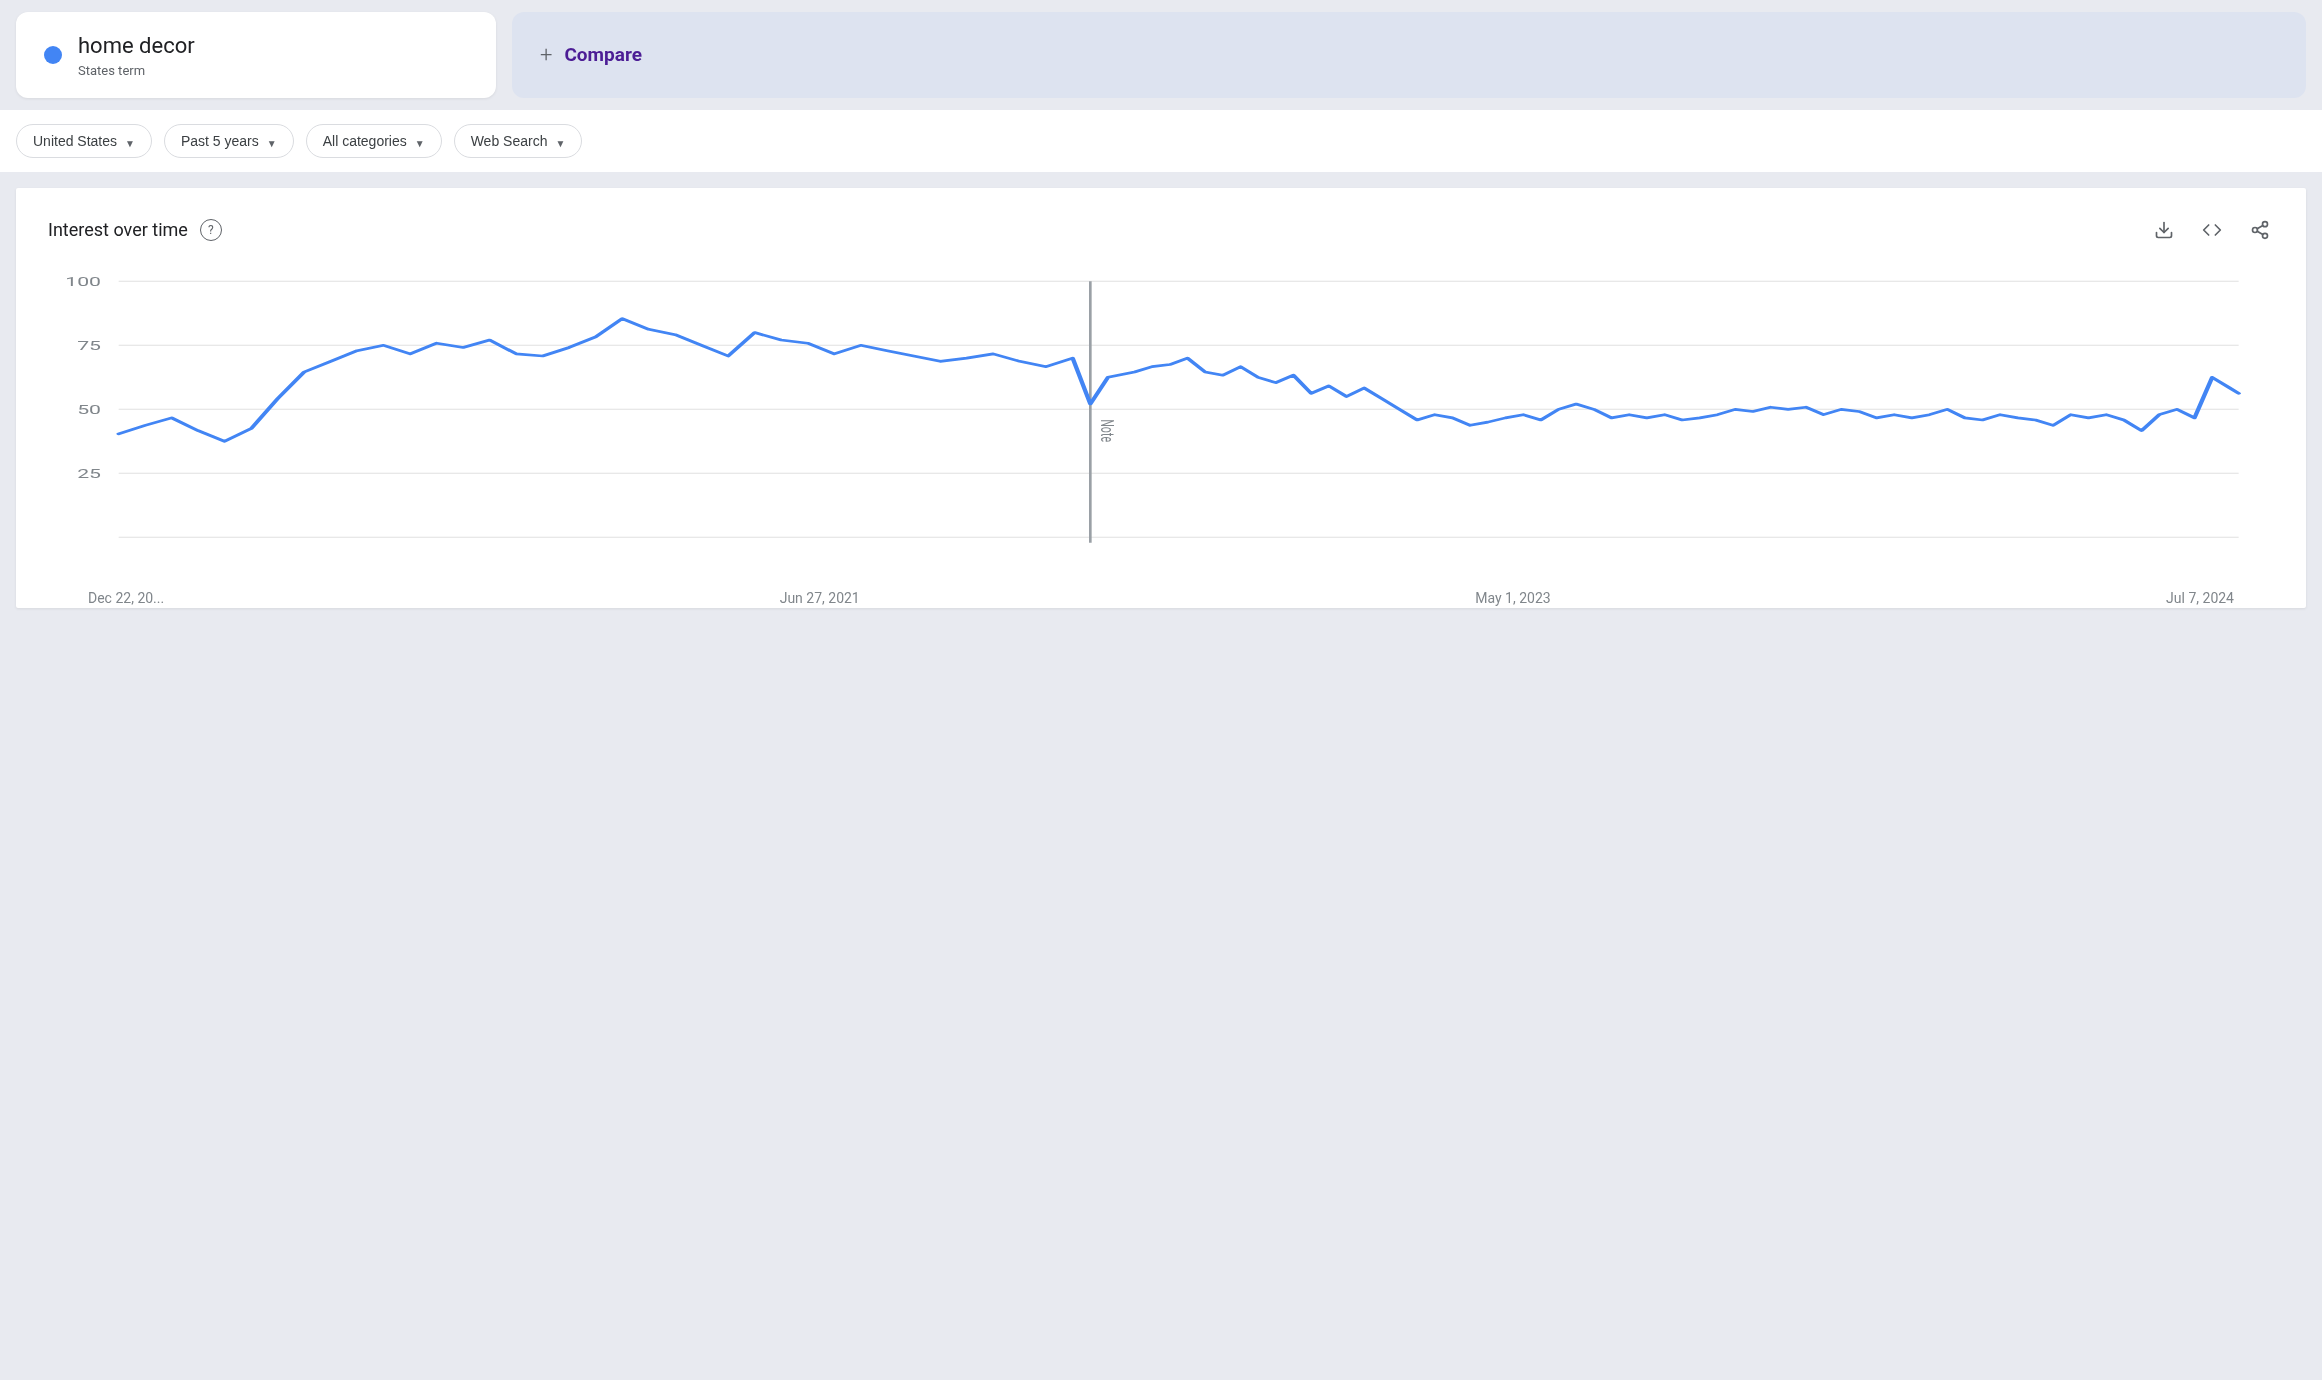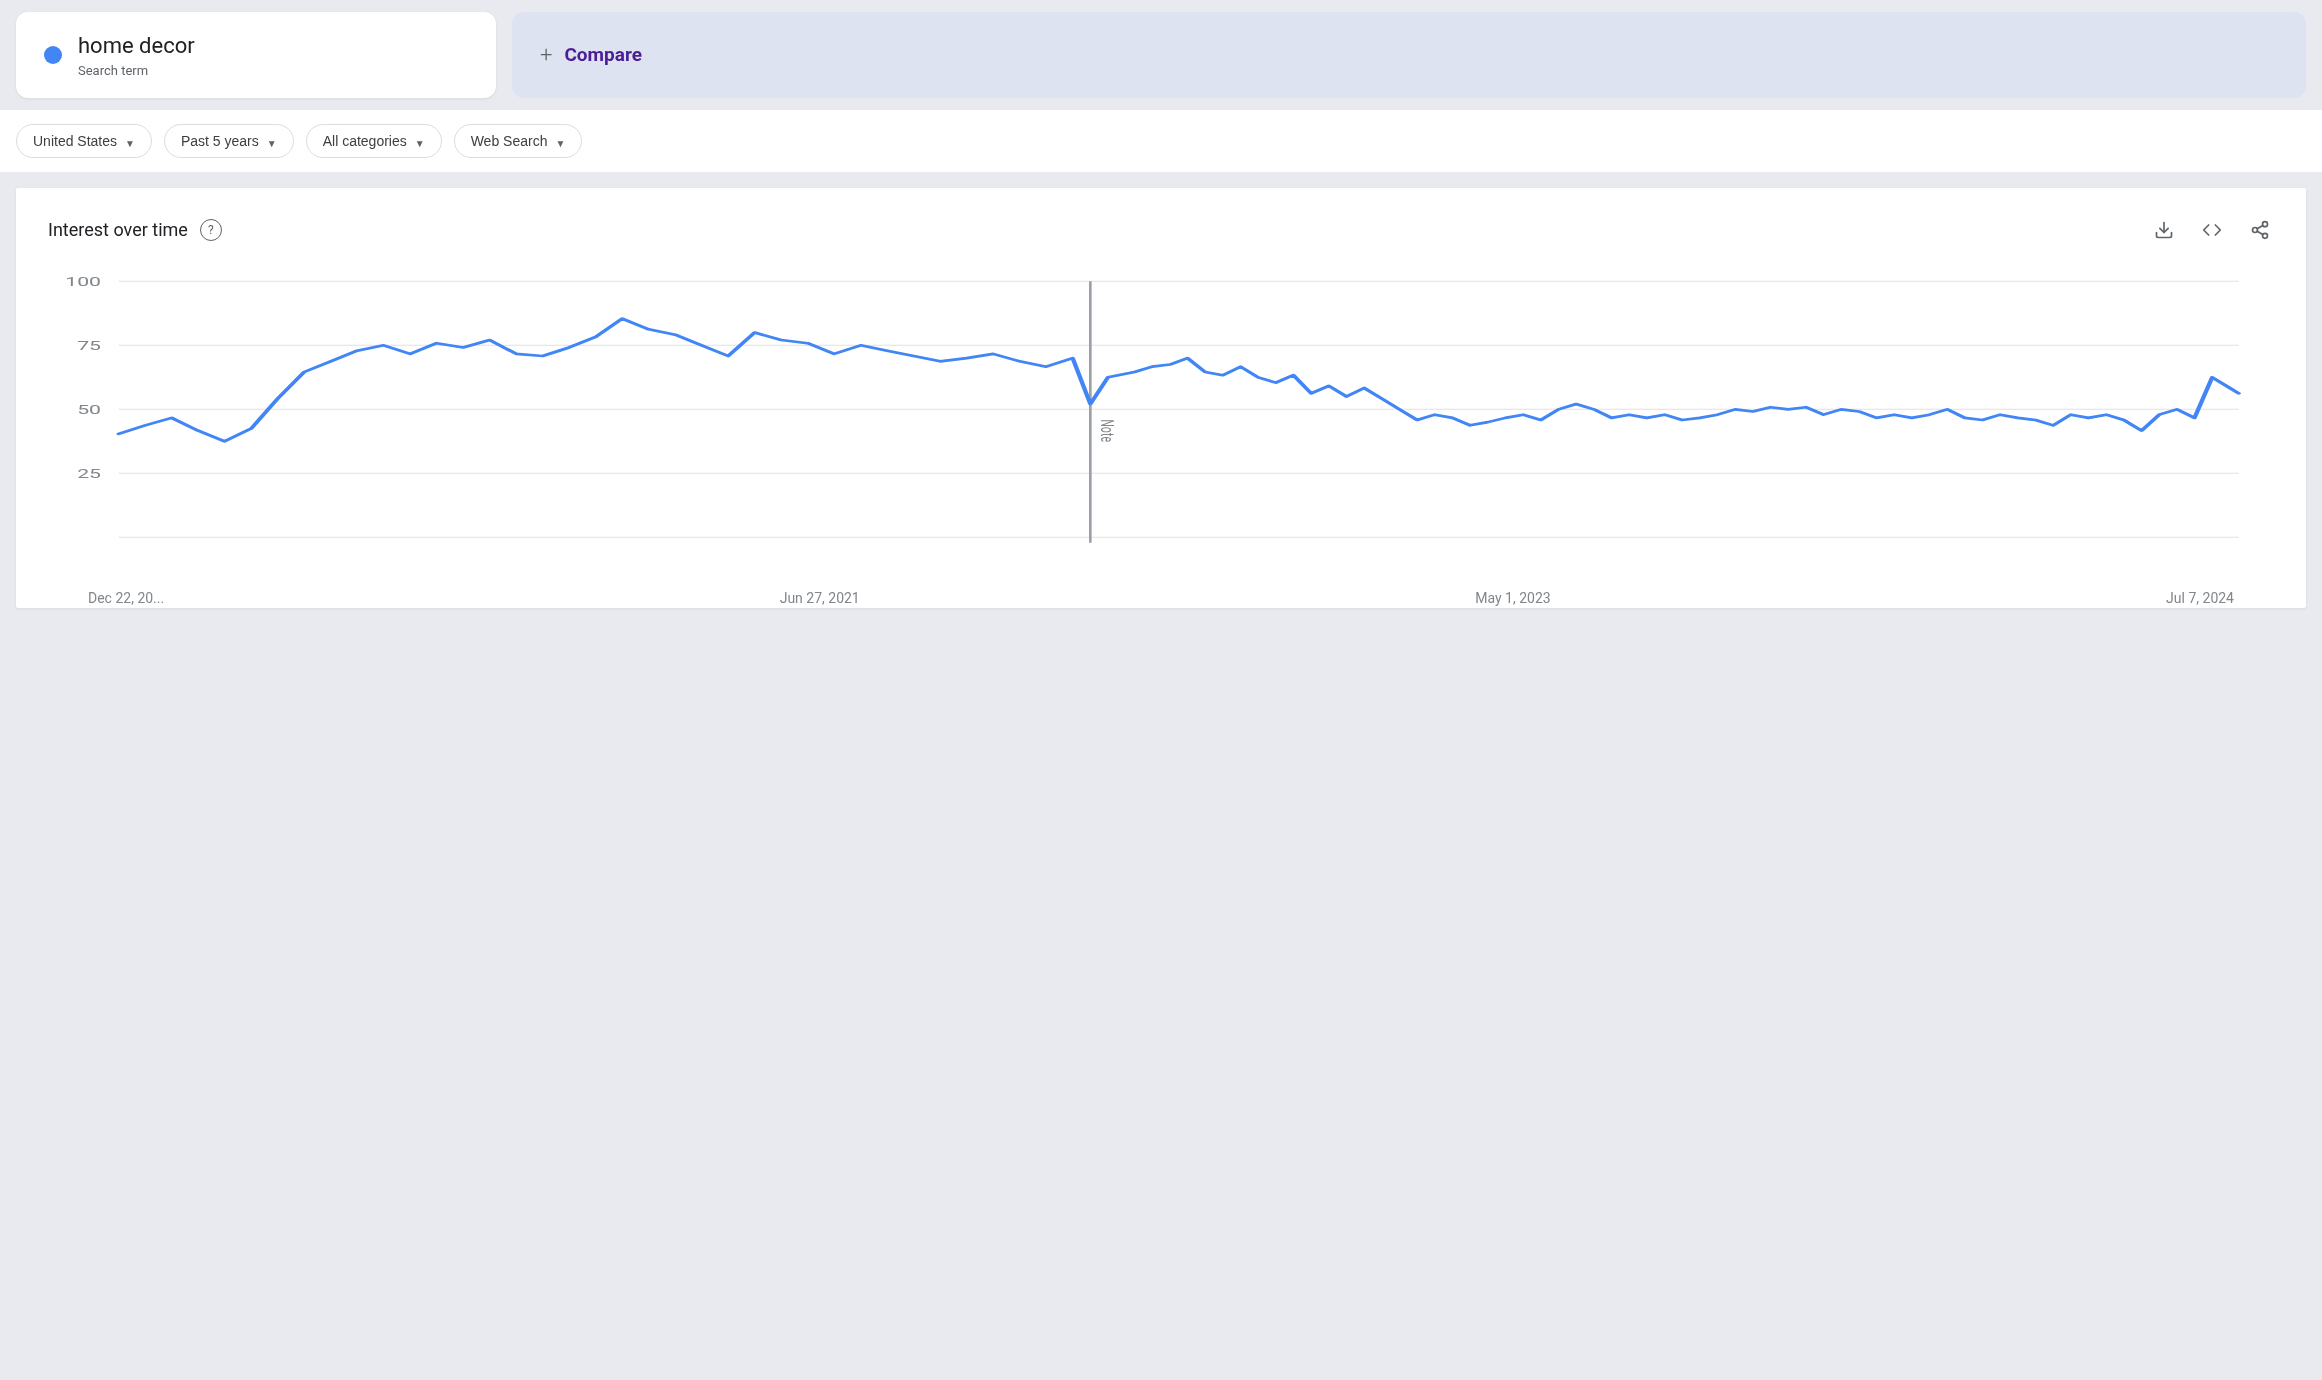--- a/index.html
+++ b/index.html
@@ -182,21 +182,21 @@
     }
   </style>
 </head>
 <body>
 
 <div class="top-bar">
   <div class="search-term-card">
     <div class="search-dot"></div>
     <div class="search-term-text">
       <h2>home decor</h2>
-      <p>Search term</p>
+      <p>States term</p>
     </div>
   </div>
   <div class="compare-card">
     <span class="compare-plus">+</span>
     <span class="compare-label">Compare</span>
   </div>
 </div>
 
 <div class="filters-bar">
   <button class="filter-btn">

